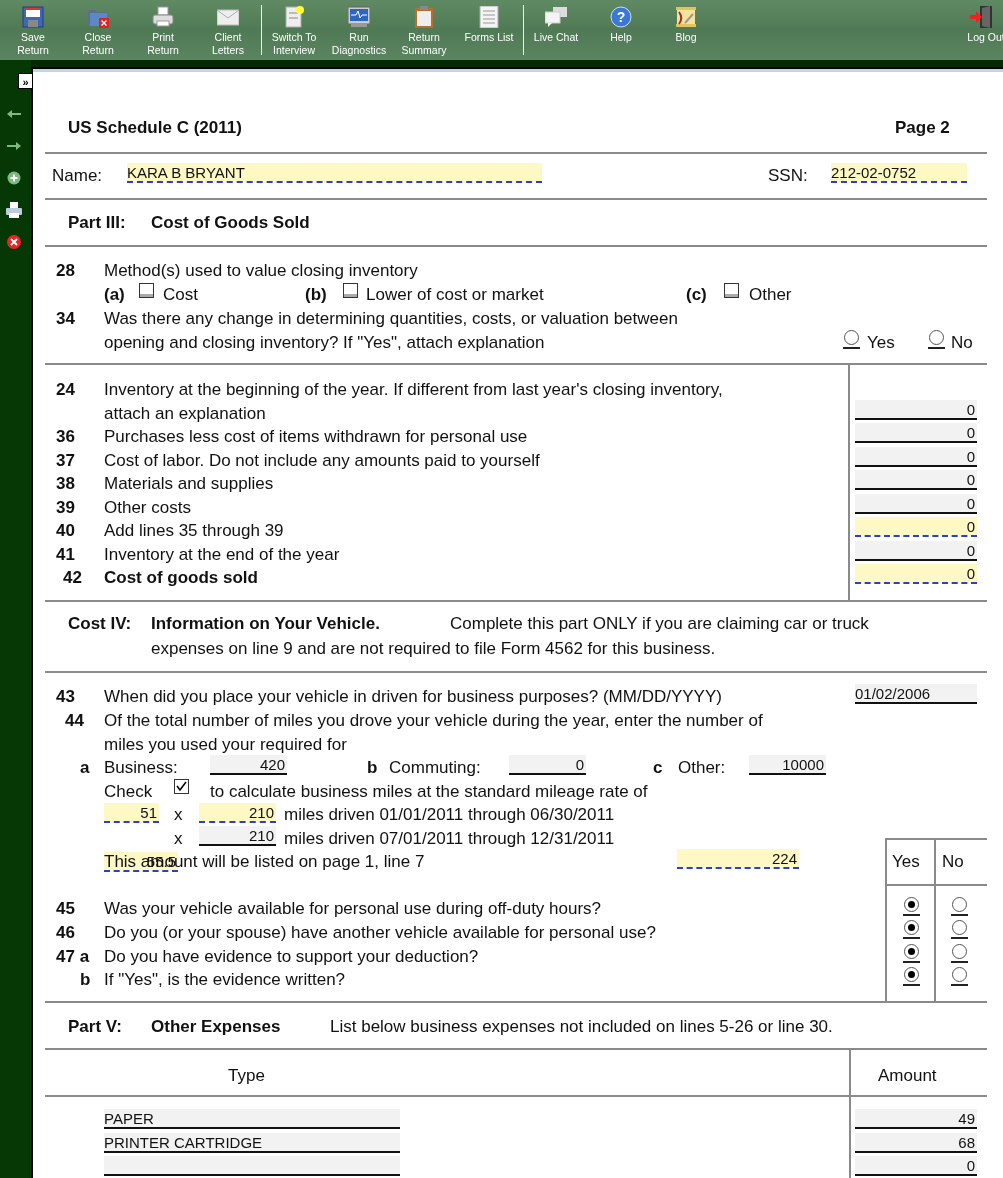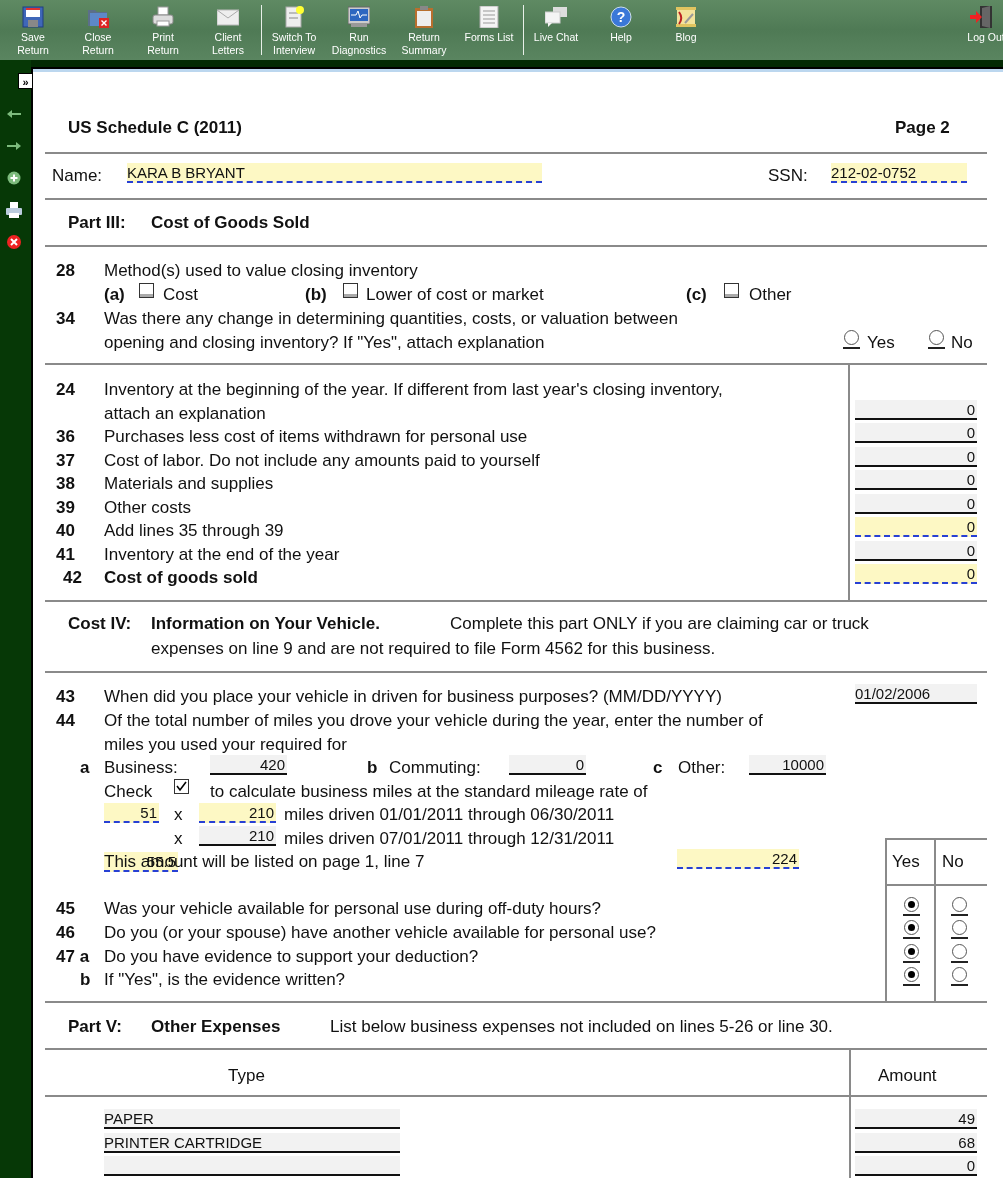--- a/index.html
+++ b/index.html
@@ -284,21 +284,21 @@
 <div class="abs t b" style="left:68px; top:614px">Cost IV:</div>
 <div class="abs t b" style="left:151px; top:614px">Information on Your Vehicle.</div>
 <div class="abs t" style="left:450px; top:614px">Complete this part ONLY if you are claiming car or truck</div>
 <div class="abs t" style="left:151px; top:639px">expenses on line 9 and are not required to file Form 4562 for this business.</div>
 <div class="hr" style="top:671px"></div>
 
 <div class="abs t b" style="left:56px; top:687px">43</div>
 <div class="abs t" style="left:104px; top:687px">When did you place your vehicle in driven for business purposes?  (MM/DD/YYYY)</div>
 <div class="fld inp left" style="left:855px; top:684px; width:122px">01/02/2006</div>
 
-<div class="abs t b" style="left:56px; top:711px">44</div>
+<div class="abs t b" style="left:65px; top:711px">44</div>
 <div class="abs t" style="left:104px; top:711px">Of the total number of miles you drove your vehicle during the year,  enter the number of</div>
 <div class="abs t" style="left:104px; top:735px">miles you used your required for</div>
 
 <div class="abs t b" style="left:80px; top:758px">a</div>
 <div class="abs t" style="left:104px; top:758px">Business:</div>
 <div class="fld inp" style="left:210px; top:755px; width:77px">420</div>
 <div class="abs t b" style="left:367px; top:758px">b</div>
 <div class="abs t" style="left:389px; top:758px">Commuting:</div>
 <div class="fld inp" style="left:509px; top:755px; width:77px">0</div>
 <div class="abs t b" style="left:653px; top:758px">c</div>

